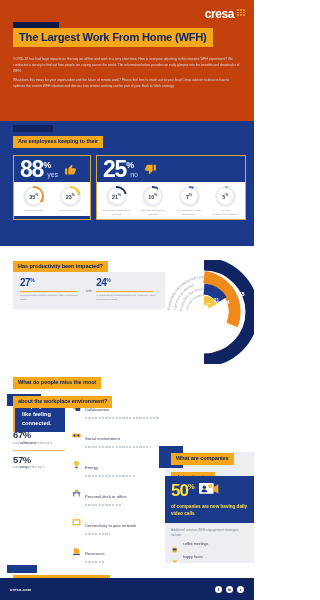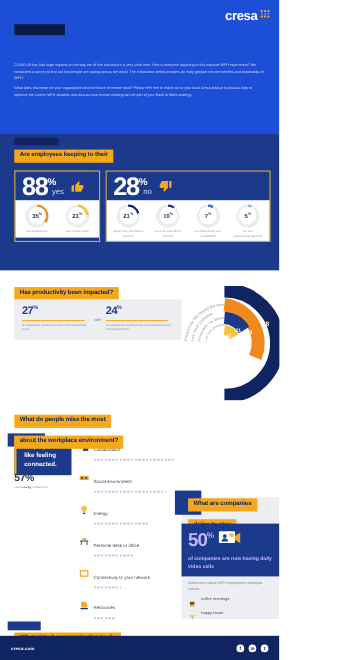--- a/index.html
+++ b/index.html
@@ -5,21 +5,21 @@
   html,body{margin:0;padding:0;}
   body{
     width:254px;height:600px;overflow:hidden;
     font-family:"Liberation Sans",sans-serif;
     background:#ffffff;
     -webkit-font-smoothing:antialiased;
   }
   .page{position:relative;width:254px;height:600px;overflow:hidden;background:#fff;}
 
   
-  .hdr{position:relative;background:#1d4ed8;height:121px;width:254px;overflow:hidden;}
+  .hdr{position:relative;background:#c2410c;height:121px;width:254px;overflow:hidden;}
   .logo-wrap{position:absolute;right:9px;top:7px;display:flex;align-items:center;gap:2px;}
   .logo-txt{color:#fff;font-size:12px;font-weight:700;letter-spacing:-.4px;}
   .logo-dots{display:grid;grid-template-columns:repeat(3,2px);grid-gap:1px;margin-left:1px;margin-bottom:3px;}
   .logo-dots i{width:1.6px;height:1.6px;background:#f2a81d;border-radius:50%;display:block;}
   .hdr-accent{position:absolute;left:13px;top:22px;width:46px;height:10px;background:#0a1a47;}
   .hdr-title{position:absolute;left:13px;top:27px;}
   .hdr-title span{
     display:inline-block;background:#f5a81c;color:#0f2461;
     font-size:11.2px;font-weight:700;letter-spacing:-.25px;
     padding:3px 6px 4px 6px;margin-bottom:3px;line-height:1.08;
@@ -82,21 +82,21 @@
   .mitem{display:flex;gap:4px;margin-bottom:6.5px;align-items:flex-start;}
   .micon{width:9px;height:9px;flex:0 0 9px;margin-top:.5px;}
   .mtxt{flex:1;}
   .mlabel{font-size:4.1px;color:#3d4557;line-height:1.2;}
   .mbar{margin-top:2px;height:2.4px;background:repeating-linear-gradient(90deg,#c9cfdb 0 2.2px,transparent 2.2px 3.4px);}
 
   
   .eng{position:absolute;right:0;top:88px;width:89px;height:111px;background:#eceef1;}
   .eng-accent{position:absolute;left:-6px;top:-6px;width:24px;height:22px;background:#1b3a8c;}
   .eng-bnr{position:absolute;left:6px;top:-6px;}
-  .eng-hero{position:absolute;left:0;top:24px;width:89px;background:#1b3a8c;color:#c4b5fd;padding:5px 6px 6px 6px;box-sizing:border-box;}
+  .eng-hero{position:absolute;left:0;top:24px;width:89px;background:#1b3a8c;color:#fde047;padding:5px 6px 6px 6px;box-sizing:border-box;}
   .eng-row{display:flex;align-items:center;gap:4px;}
   .eng-num{font-size:17px;font-weight:700;line-height:.85;letter-spacing:-1px;}
   .eng-num sup{font-size:7.5px;}
   .eng-sub{font-size:4.6px;font-weight:700;line-height:1.45;margin-top:3px;}
   .eng-note{position:absolute;left:6px;top:76px;width:78px;font-size:3.2px;color:#7f889b;line-height:1.65;}
   .eng-list{position:absolute;left:6px;top:88px;width:80px;}
   .eitem{display:flex;align-items:center;gap:4px;margin-bottom:4.6px;}
   .eicon{width:8px;height:8px;flex:0 0 8px;}
   .elabel{font-size:3.6px;color:#3d4557;}
 
@@ -130,21 +130,21 @@
           <i></i>
           <i></i>
           <i></i>
           <i></i>
           <i></i>
           <i></i>
       </span>
     </div>
     <div class="hdr-accent"></div>
     <div class="hdr-title">
-      <br>
+      <span>The Largest Work From Home (WFH)</span><br>
     </div>
     <div class="hdr-body">
       <p>COVID-19 has had huge impacts on the way we all live and work in a very short time. How is everyone adjusting to this massive WFH experiment? We conducted a survey to find out how people are coping across the world. The information below provides an early glimpse into the benefits and drawbacks of WFH.</p>
       <p>What does this mean for your organization and the future of remote work? Please feel free to reach out to your local Cresa advisor to discuss how to optimize the current WFH situation and discuss how remote working can be part of your Back to Work strategy.</p>
     </div>
   </div>
 
   <div class="band1">
     <div class="b1-accent"></div>
     <div class="bnr-pos">
@@ -184,21 +184,21 @@
               <span class="val"><span>23</span><sup>%</sup></span>
             </div>
             <div class="mini-cap">have flexible hours</div>
           </div>
         </div>
       </div>
 
       <div class="card no">
         <div class="card-top">
           <div class="big">
-            <span>28</span><sup>%</sup>
+            <span>25</span><sup>%</sup>
           </div>
           <div class="big-sub">no</div>
           <div class="thumb">
             <svg width="13" height="13" viewBox="0 0 24 24">
                 <path fill="#f5a81c" d="M22 14h-4V3h4zM16 3H6.8c-.9 0-1.6.5-1.9 1.3L2.2 10.6c-.1.2-.1.5-.1.7v1.3c0 1 .8 1.8 1.8 1.8h5.6l-.9 4.1v.3c0 .4.2.8.4 1.1l1 1 5.4-5.8c.4-.3.6-.8.6-1.3z"></path>
               </svg>
           </div>
         </div>
         <div class="card-bot">
           <div class="mini">
@@ -285,20 +285,24 @@
   <div class="band3">
     <div class="b3-accent"></div>
     <div class="bnr-pos">
       <div class="banner"><span>What do people miss the most</span></div><br>
       <div class="banner" style="margin-top:1px;"><span>about the workplace environment?</span></div>
     </div>
 
     <div class="emp-box">Employees like feeling connected.</div>
 
     <div class="stats-col">
+      <div class="scell">
+        <div class="snum">67%</div>
+        <div class="scap"><span>voted </span><b>collaboration</b><span> in their top 3.</span></div>
+      </div>
       <div class="scell">
         <div class="snum">57%</div>
         <div class="scap"><span>voted </span><b>energy</b><span> in their top 3.</span></div>
       </div>
     </div>
 
     <div class="miss-list">
       <div class="mitem">
         <span class="micon">
           <svg width="9" height="9" viewBox="0 0 24 24">

